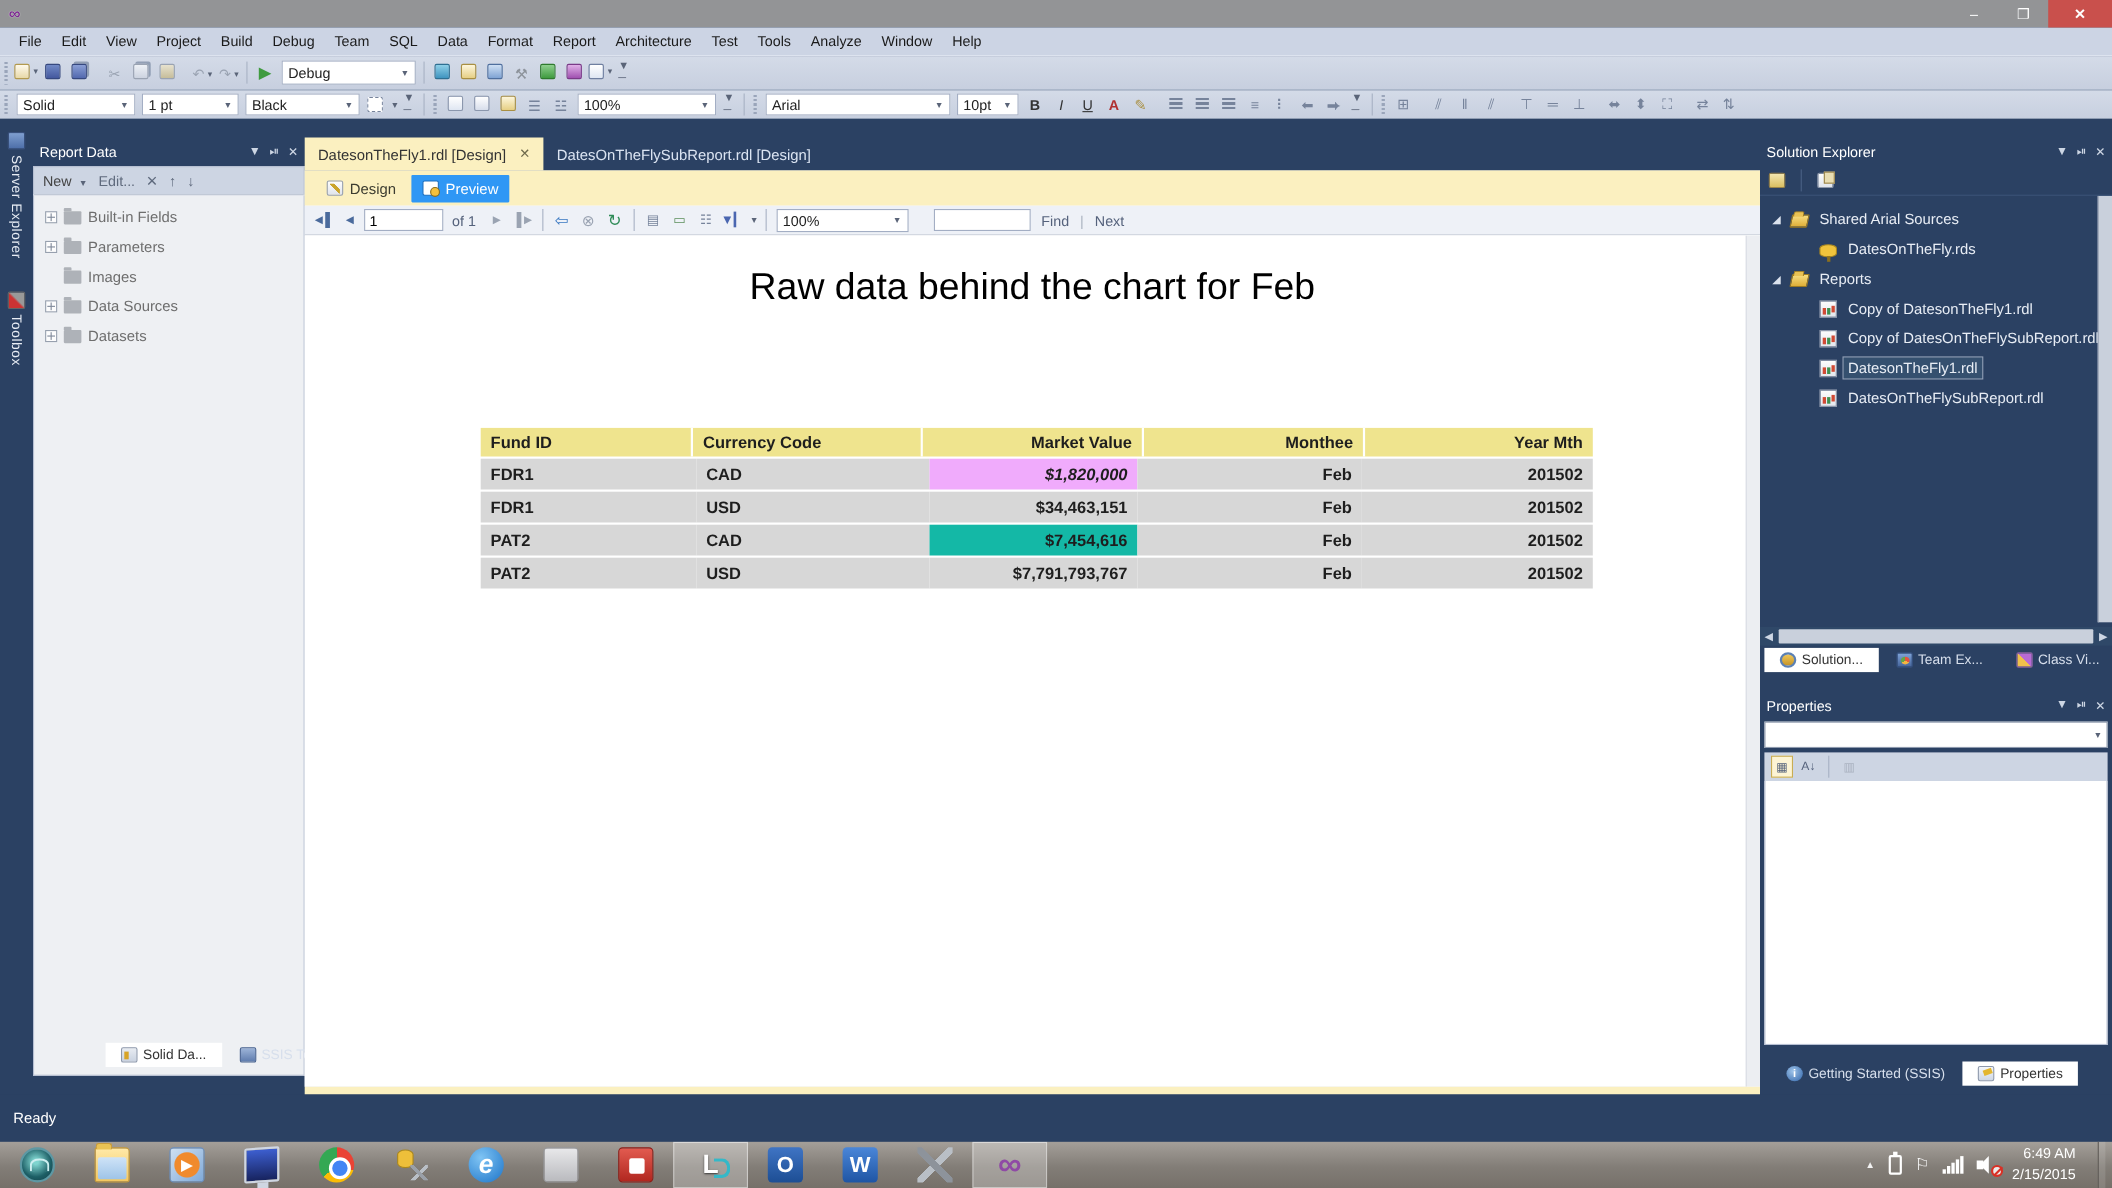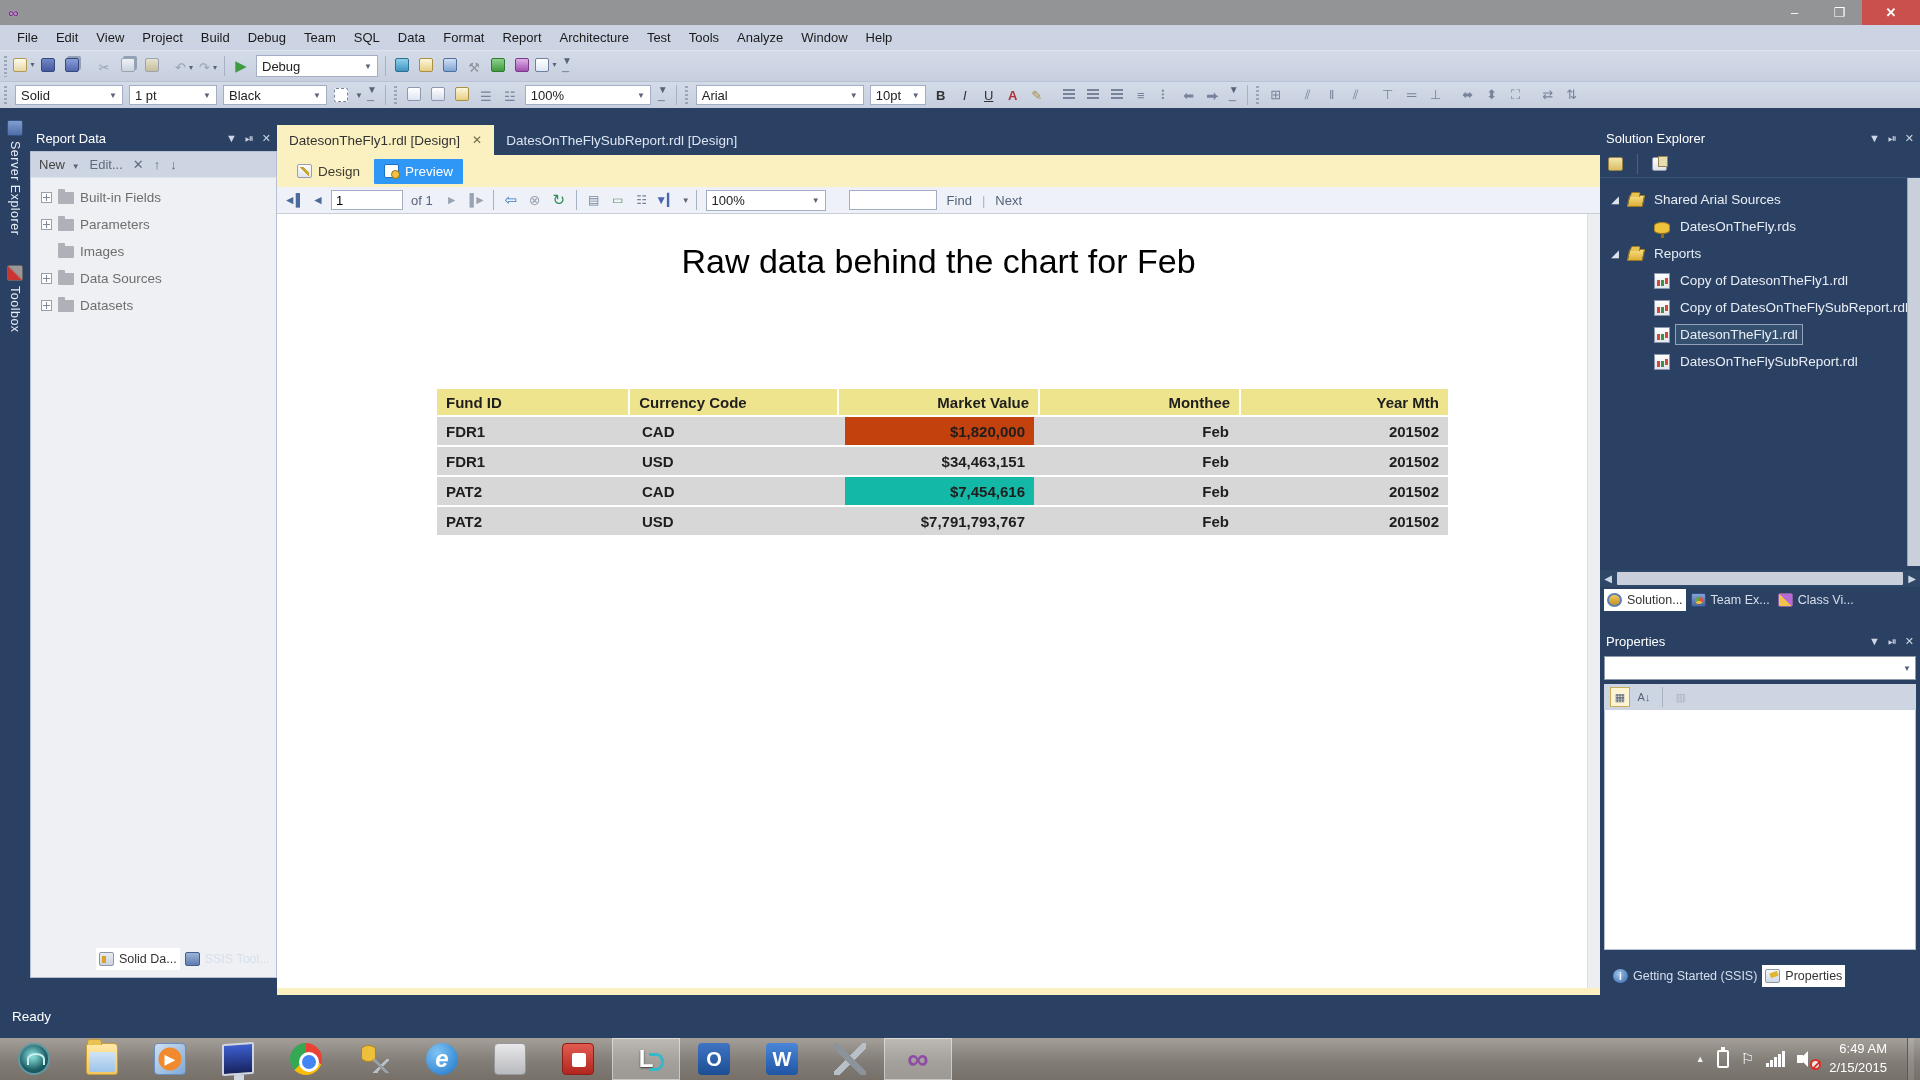--- a/index.html
+++ b/index.html
@@ -58,21 +58,21 @@
   .plusbox{width:11px;height:11px;background:
       linear-gradient(#7e8899,#7e8899) center/7px 1px no-repeat,
       linear-gradient(#7e8899,#7e8899) center/1px 7px no-repeat,#fdfdfd;
       border:1px solid #97a0ae;flex:0 0 auto;}
   .plusbox.hidden{visibility:hidden;}
   .gfolder{width:16px;height:12px;background:#aeb2b8;border-radius:1px;position:relative;flex:0 0 auto;}
   .gfolder::before{content:"";position:absolute;top:-3px;left:0;width:7px;height:3px;background:#aeb2b8;border-radius:1px 1px 0 0;}
 
   
   .btab-row{position:absolute;bottom:0;left:0;right:0;height:30px;display:flex;align-items:flex-start;padding-left:68px;gap:2px;}
-  .btab{display:flex;align-items:center;gap:5px;padding:4px 3px;color:#d7dfec;font-size:12.5px;white-space:nowrap;}
+  .btab{display:flex;align-items:center;gap:5px;padding:4px 14px;color:#d7dfec;font-size:12.5px;white-space:nowrap;}
   .btab.active{background:#fff;color:#333;}
   .mini{width:15px;height:14px;border-radius:2px;display:inline-block;flex:0 0 auto;}
   .mini.rdata{background:linear-gradient(#e8ecf2,#c9d2e0);border:1px solid #8c97ab;position:relative;}
   .mini.rdata::after{content:"";position:absolute;left:2px;bottom:2px;width:4px;height:7px;background:#d8a427;}
   .mini.ssis{background:linear-gradient(#9db4d8,#5f7cae);border:1px solid #45608e;}
   .mini.mag{background:linear-gradient(#f0c85a,#c59327);border-radius:50%;border:2px solid #5b80b4;}
   .mini.team{background:linear-gradient(#7fa4d8,#46659c);border:1px solid #35507e;position:relative;}
   .mini.team::after{content:"";position:absolute;left:3px;top:3px;width:8px;height:7px;background:conic-gradient(#e5533f 0 33%,#f4b63f 33% 66%,#66a546 66%);border-radius:50%;}
   .mini.classv{background:linear-gradient(45deg,#f0c14b 50%,#b86bd4 50%);border:1px solid #8a62a0;}
   .mini.info{background:radial-gradient(circle at 40% 35%,#9fc4ea,#2f63a8);border-radius:50%;color:#fff;font-size:10px;font-weight:bold;display:inline-flex;align-items:center;justify-content:center;}
@@ -451,21 +451,21 @@
               <div class="t-header">
                 <span class="t-hcell" style="width: 196px; background: rgb(239, 228, 142);">Fund ID</span>
                 <span class="t-hcell" style="width: 212px; background: rgb(239, 228, 142);">Currency Code</span>
                 <span class="t-hcell al-right" style="width: 204px; background: rgb(239, 228, 142);">Market Value</span>
                 <span class="t-hcell al-right" style="width: 204px; background: rgb(239, 228, 142);">Monthee</span>
                 <span class="t-hcell al-right" style="width: 210px; background: rgb(239, 228, 142);">Year Mth</span>
               </div>
               <div class="t-row">
                 <span class="t-cell" style="width: 196px; background: rgb(215, 215, 215);">FDR1</span>
                 <span class="t-cell" style="width: 212px; background: rgb(215, 215, 215);">CAD</span>
-                <span class="t-cell al-right" style="width: 189px; background: #c2410c;">$1,820,000</span>
+                <span class="t-cell al-right" style="width: 189px; background: #f0abfc; font-style: italic;">$1,820,000</span>
                 <span class="t-cell al-right" style="width: 204px; background: rgb(215, 215, 215);">Feb</span>
                 <span class="t-cell al-right" style="width: 210px; background: rgb(215, 215, 215);">201502</span>
               </div>
               <div class="t-row">
                 <span class="t-cell" style="width: 196px; background: rgb(215, 215, 215);">FDR1</span>
                 <span class="t-cell" style="width: 212px; background: rgb(215, 215, 215);">USD</span>
                 <span class="t-cell al-right" style="width: 189px; background: rgb(215, 215, 215);">$34,463,151</span>
                 <span class="t-cell al-right" style="width: 204px; background: rgb(215, 215, 215);">Feb</span>
                 <span class="t-cell al-right" style="width: 210px; background: rgb(215, 215, 215);">201502</span>
               </div>

